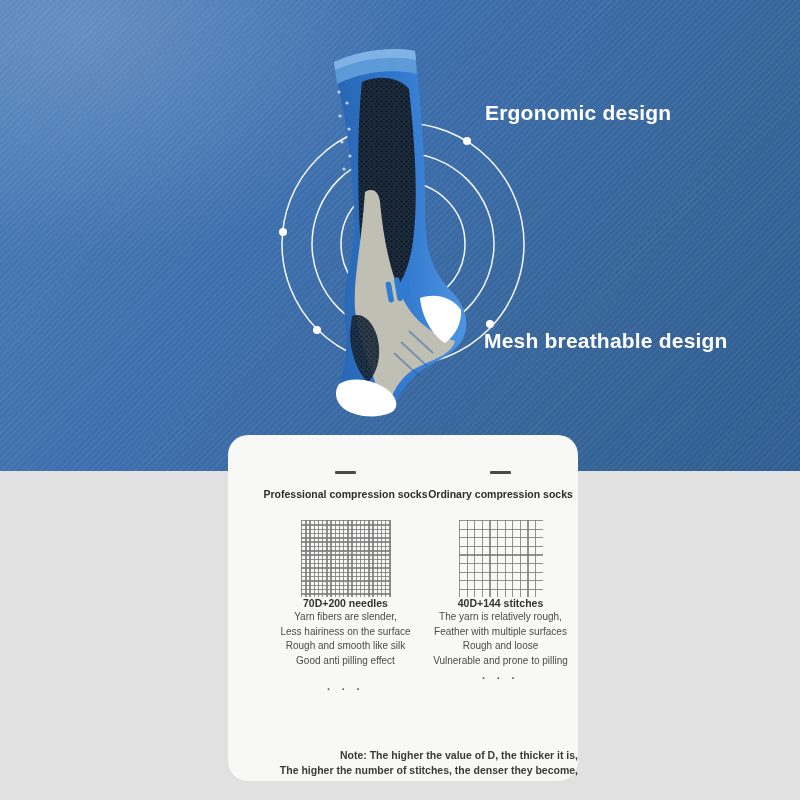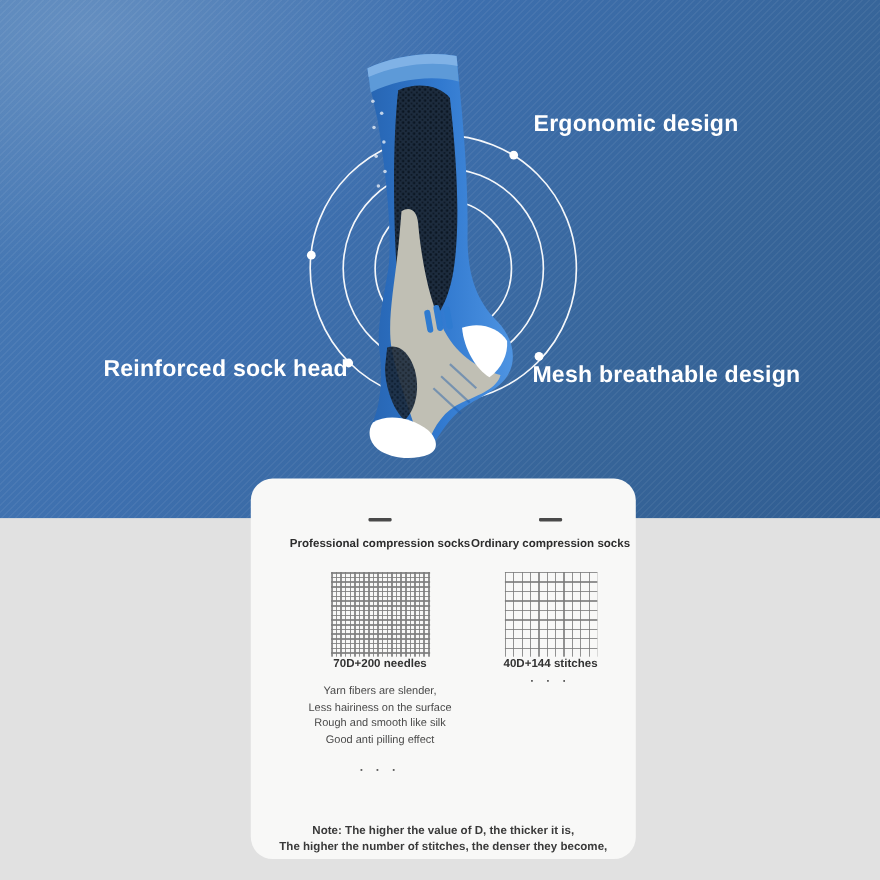--- a/index.html
+++ b/index.html
@@ -46,27 +46,27 @@
       repeating-linear-gradient(to right,  rgba(125,125,125,.85) 0 1.4px, transparent 1.4px 4.2px),
       repeating-linear-gradient(to bottom, rgba(125,125,125,.85) 0 1.4px, transparent 1.4px 4.3px);
   }
   .grid-sparse {
     width:84px;
     background-image:
       repeating-linear-gradient(to right,  rgba(120,120,120,.8) 0 1.1px, transparent 1.1px 7.6px),
       repeating-linear-gradient(to bottom, rgba(120,120,120,.8) 0 1.1px, transparent 1.1px 8.6px);
   }
   .spec { margin-top:0; font-size:10.5px; font-weight:700; color:#333333; line-height:13px; }
-  .features { margin-top:12px; font-size:10px; color:#4a4a4a; line-height:14.5px; }
+  .features { font-size:10px; color:#4a4a4a; line-height:14.5px; }
   .features div { white-space:nowrap; }
   .ellipsis { font-size:11px; font-weight:700; color:#555555; letter-spacing:4px; line-height:10px; }
   .col-left  .ellipsis { margin-top:16px; }
   .col-right .ellipsis { margin-top:5px; }
   .note {
-    position:absolute; left:0; right:0; bottom:4px; text-align:center;
+    position:absolute; left:0; right:0; bottom:4px; text-align:right;
     font-size:10.5px; font-weight:700; color:#3a3a3a; line-height:14.5px;margin-top:44px;
   }
 </style>
 </head>
 <body>
 
 <div class="page">
 
   <div class="hero">
 
@@ -162,21 +162,20 @@
           <circle cx="340" cy="116" r="1.6"></circle>
           <circle cx="349" cy="129" r="1.6"></circle>
           <circle cx="342" cy="142" r="1.6"></circle>
           <circle cx="350" cy="156" r="1.6"></circle>
           <circle cx="344" cy="169" r="1.6"></circle>
         </g>
       </g>
     </svg>
 
     <div class="hero-label lbl-ergo">Ergonomic design</div>
-    <div class="hero-label lbl-reinf">Reinforced sock head</div>
     <div class="hero-label lbl-mesh">Mesh breathable design</div>
   </div>
 
   <div class="card">
     <div class="cols">
 
       <div class="col col-left">
         <div class="dash"></div>
         <div class="col-title">Professional compression socks</div>
         <div class="grid grid-dense"></div>
@@ -188,20 +187,26 @@
           <div>Good anti pilling effect</div>
         </div>
         <div class="ellipsis">· · ·</div>
       </div>
 
       <div class="col col-right">
         <div class="dash"></div>
         <div class="col-title">Ordinary compression socks</div>
         <div class="grid grid-sparse"></div>
         <div class="spec">40D+144 stitches</div>
+        <div class="features">
+          <div>The yarn is relatively rough,</div>
+          <div>Feather with multiple surfaces</div>
+          <div>Rough and loose</div>
+          <div>Vulnerable and prone to pilling</div>
+        </div>
         <div class="ellipsis">· · ·</div>
       </div>
 
     </div>
 
     <div class="note">
       <div>Note: The higher the value of D, the thicker it is,</div>
       <div>The higher the number of stitches, the denser they become,</div>
     </div>
   </div>

